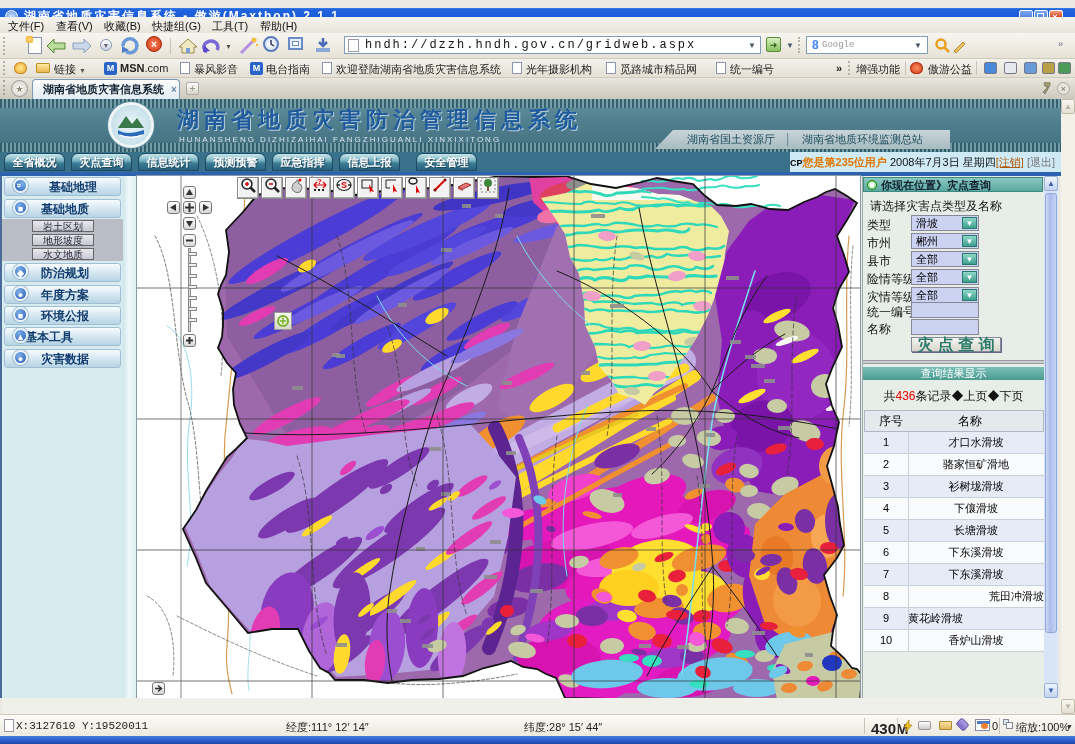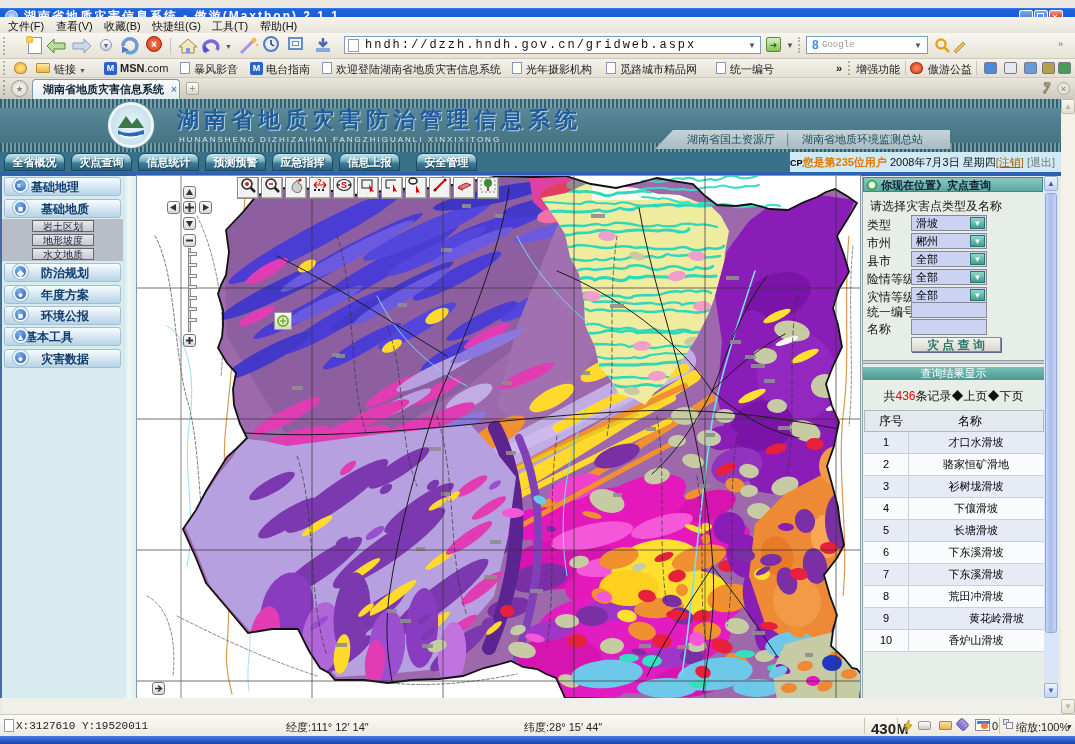--- a/index.html
+++ b/index.html
@@ -31,21 +31,21 @@
 #divider{left:123px;top:176px;width:14px;height:522px;background:linear-gradient(90deg,#cfe6ea,#eef8f9 40%,#dceef1)}
 
 #map{left:137px;top:176px;width:723px;height:522px;background:#fff;outline:1px solid #8899a8}
 .mbtn{position:absolute;width:22px;height:22px;background:#f2f2f2;border:1px solid #888;box-shadow:inset -1px -1px 0 #aaa,inset 1px 1px 0 #fff}
 .parr{position:absolute;width:13px;height:13px;background:linear-gradient(#fdfdfd,#d8d8d8);border:1px solid #777;border-radius:3px;font-size:9px;line-height:12px;text-align:center;color:#222;font-weight:bold}
 
 #under{left:2px;top:698px;width:1060px;height:16px;background:#f0f0ea}
 
 #panel{left:862px;top:176px;width:182px;height:522px;background:#e7ede7;border-left:1px solid #9aa;font-size:12px}
 .prow{position:absolute;left:4px;color:#111}
-.pselect{position:absolute;left:48px;width:76px;height:16px;background:#ccd2f2;border:1px solid #889}
+.pselect{position:absolute;left:48px;width:68px;height:16px;background:#ccd2f2;border:1px solid #889}
 .pbtn{position:absolute;right:1px;top:1px;width:15px;height:12px;background:linear-gradient(#8fd8c8,#3e9e8e);border:1px solid #2a7a6c;color:#fff;font-size:8px;line-height:11px;text-align:center}
 
 #pscroll{left:1044px;top:176px;width:14px;height:522px;background:#d8e4f8}
 #bscroll{left:1061px;top:99px;width:14px;height:615px;background:#f4f1e8}
 .sbtn{position:absolute;left:0;width:14px;height:15px;background:linear-gradient(#eef4fe,#c2d4f2);border:1px solid #98b0d8;border-radius:2px;color:#4060a8;font-size:8px;text-align:center;line-height:14px}
 
 #status{left:0;top:714px;width:1075px;height:22px;background:linear-gradient(#fbfaf6,#eceadf);border-top:1px solid #cfcabb;font-size:11px;color:#222}
 #bottomedge{left:0;top:736px;width:1075px;height:8px;background:linear-gradient(#4a7ae0,#2a5ac8 60%,#1e46a8)}
 .vsep{position:absolute;top:3px;width:1px;height:16px;background:#c8c4b8}
 </style></head><body>
@@ -190,21 +190,21 @@
     <span class="ntab" style="left:71px">灾点查询</span>
     <span class="ntab" style="left:138px">信息统计</span>
     <span class="ntab" style="left:205px">预测预警</span>
     <span class="ntab" style="left:272px">应急指挥</span>
     <span class="ntab" style="left:339px">信息上报</span>
     <span class="ntab" style="left:416px">安全管理</span>
     <span class="abs" style="left:790px;top:0;width:272px;height:20px;background:#cfe9f5;font-size:11px;line-height:20px"><b style="font-size:9px">CP</b><b style="color:#e07800">您是第235位用户</b> <span style="color:#111">2008年7月3日 星期四</span><span style="color:#b05a00;text-decoration:underline">[注销]</span> <span style="color:#777">[退出]</span></span>
   </div>
 <div class="abs" id="navline"></div>
 <div class="abs" id="side">
-    <span class="sitem" style="top:1px"><span class="sicon" style="transform:rotate(90deg)">»</span><span style="margin-left:26px">基础地理</span></span>
+    <span class="sitem" style="top:1px"><span class="sicon" style="transform:rotate(90deg)">»</span><span style="margin-left:44px">基础地理</span></span>
     <span class="sitem" style="top:23px"><span class="sicon">■</span><span style="margin-left:36px">基础地质</span></span>
     <span class="subwrap" style="top:43px;height:42px"></span>
     <span class="subitem" style="top:44px">岩土区划</span>
     <span class="subitem" style="top:58px">地形坡度</span>
     <span class="subitem" style="top:72px">水文地质</span>
     <span class="sitem" style="top:87px"><span class="sicon">◆</span><span style="margin-left:36px">防治规划</span></span>
     <span class="sitem" style="top:109px"><span class="sicon">●</span><span style="margin-left:36px">年度方案</span></span>
     <span class="sitem" style="top:130px"><span class="sicon">■</span><span style="margin-left:36px">环境公报</span></span>
     <span class="sitem" style="top:151px"><span class="sicon">▲</span><span style="margin-left:20px">基本工具</span></span>
     <span class="sitem" style="top:173px"><span class="sicon">●</span><span style="margin-left:36px">灾害数据</span></span>
@@ -731,21 +731,21 @@
     <span class="prow" style="top:77px;font-size:12px">县市</span>
     <span class="pselect" style="top:75px"><span style="margin-left:4px;font-size:11px;line-height:15px;display:inline-block">全部</span><span class="pbtn">▼</span></span>
     <span class="prow" style="top:95px;font-size:12px">险情等级</span>
     <span class="pselect" style="top:93px"><span style="margin-left:4px;font-size:11px;line-height:15px;display:inline-block">全部</span><span class="pbtn">▼</span></span>
     <span class="prow" style="top:113px;font-size:12px">灾情等级</span>
     <span class="pselect" style="top:111px"><span style="margin-left:4px;font-size:11px;line-height:15px;display:inline-block">全部</span><span class="pbtn">▼</span></span>
     <span class="prow" style="top:128px;font-size:12px">统一编号</span>
     <span class="pselect" style="top:126px;background:#ccd2f2"></span>
     <span class="prow" style="top:145px;font-size:12px">名称</span>
     <span class="pselect" style="top:143px;background:#ccd2f2"></span>
-    <span class="abs" style="left:48px;top:161px;width:90px;height:15px;background:linear-gradient(#f4f4f0,#d8d6cc);border:1px solid #889;box-shadow:1px 1px 0 #668;font-size:12px;font-weight:bold;color:#2a7a6a;text-align:center;line-height:14px">灾 点 查 询</span>
+    <span class="abs" style="left:48px;top:161px;width:90px;height:15px;background:linear-gradient(#f4f4f0,#d8d6cc);border:1px solid #889;box-shadow:1px 1px 0 #668;font-size:16px;font-weight:bold;color:#2a7a6a;text-align:center;line-height:14px">灾 点 查 询</span>
     <span class="abs" style="left:0;top:184px;width:181px;height:4px;background:#c8d0c8;border-top:1px solid #99a;border-bottom:1px solid #99a"></span>
     <span class="abs" style="left:0;top:191px;width:181px;height:13px;background:linear-gradient(#7ac0b8,#4a9a90);font-size:11px;font-weight:normal;color:#fff;text-align:center;line-height:13px">查询结果显示</span>
     <span class="abs" style="left:0;top:212px;width:181px;font-size:12px;color:#111;text-align:center">共<span style="color:#e00">436</span>条记录◆上页◆下页</span>
     <span class="abs" style="left:1px;top:234px;width:180px;height:22px;background:#e4e9ee;border:1px solid #b0b8c8;font-size:12px;line-height:21px"><span style="margin-left:14px">序号</span><span style="margin-left:55px">名称</span></span>
     <span class="abs" style="left:1px;top:256px;width:180px;height:22px;background:#e6ebf6;border-bottom:1px solid #c8d0dc;font-size:11px;line-height:21px;text-align:center">
       <span class="abs" style="left:0;width:44px;text-align:center">1</span>
       <span class="abs" style="left:44px;width:136px;text-align:center">才口水滑坡</span>
       <span class="abs" style="left:44px;top:0;width:1px;height:22px;background:#c8d0dc"></span>
     </span>
     <span class="abs" style="left:1px;top:278px;width:180px;height:22px;background:#fafbfd;border-bottom:1px solid #c8d0dc;font-size:11px;line-height:21px;text-align:center">
@@ -773,26 +773,26 @@
       <span class="abs" style="left:44px;width:136px;text-align:center">下东溪滑坡</span>
       <span class="abs" style="left:44px;top:0;width:1px;height:22px;background:#c8d0dc"></span>
     </span>
     <span class="abs" style="left:1px;top:388px;width:180px;height:22px;background:#e6ebf6;border-bottom:1px solid #c8d0dc;font-size:11px;line-height:21px;text-align:center">
       <span class="abs" style="left:0;width:44px;text-align:center">7</span>
       <span class="abs" style="left:44px;width:136px;text-align:center">下东溪滑坡</span>
       <span class="abs" style="left:44px;top:0;width:1px;height:22px;background:#c8d0dc"></span>
     </span>
     <span class="abs" style="left:1px;top:410px;width:180px;height:22px;background:#fafbfd;border-bottom:1px solid #c8d0dc;font-size:11px;line-height:21px;text-align:center">
       <span class="abs" style="left:0;width:44px;text-align:center">8</span>
-      <span class="abs" style="left:44px;width:136px;text-align:center">荒田冲滑坡</span>
+      <span class="abs" style="left:44px;width:136px;text-align:right">荒田冲滑坡</span>
       <span class="abs" style="left:44px;top:0;width:1px;height:22px;background:#c8d0dc"></span>
     </span>
     <span class="abs" style="left:1px;top:432px;width:180px;height:22px;background:#e6ebf6;border-bottom:1px solid #c8d0dc;font-size:11px;line-height:21px;text-align:center">
       <span class="abs" style="left:0;width:44px;text-align:center">9</span>
-      <span class="abs" style="left:44px;width:116px;text-align:right">黄花岭滑坡</span>
+      <span class="abs" style="left:44px;width:116px;text-align:left">黄花岭滑坡</span>
       <span class="abs" style="left:44px;top:0;width:1px;height:22px;background:#c8d0dc"></span>
     </span>
     <span class="abs" style="left:1px;top:454px;width:180px;height:22px;background:#fafbfd;border-bottom:1px solid #c8d0dc;font-size:11px;line-height:21px;text-align:center">
       <span class="abs" style="left:0;width:44px;text-align:center">10</span>
       <span class="abs" style="left:44px;width:136px;text-align:center">香炉山滑坡</span>
       <span class="abs" style="left:44px;top:0;width:1px;height:22px;background:#c8d0dc"></span>
     </span>
   </div>
 <div class="abs" id="pscroll">
     <span class="sbtn" style="top:0">▲</span>

